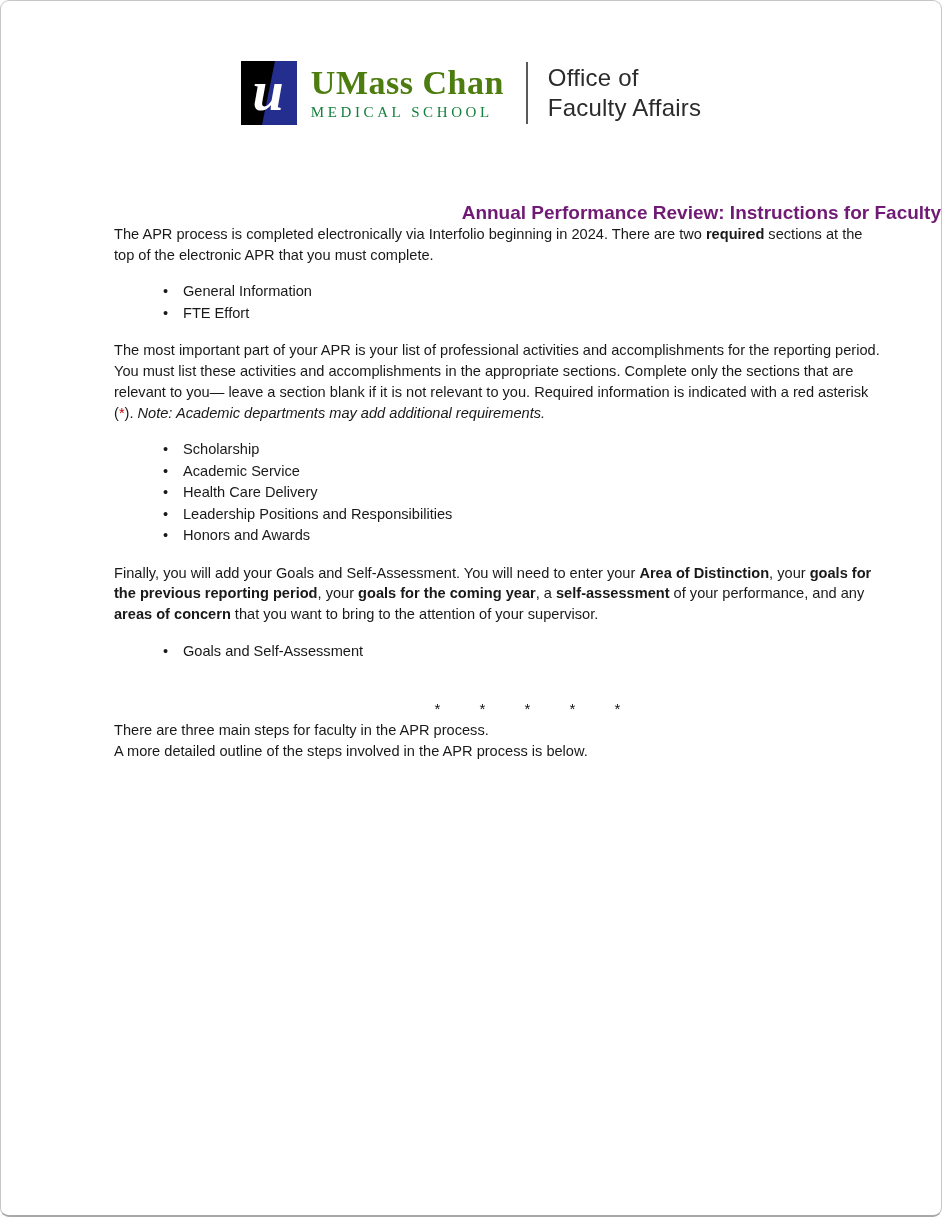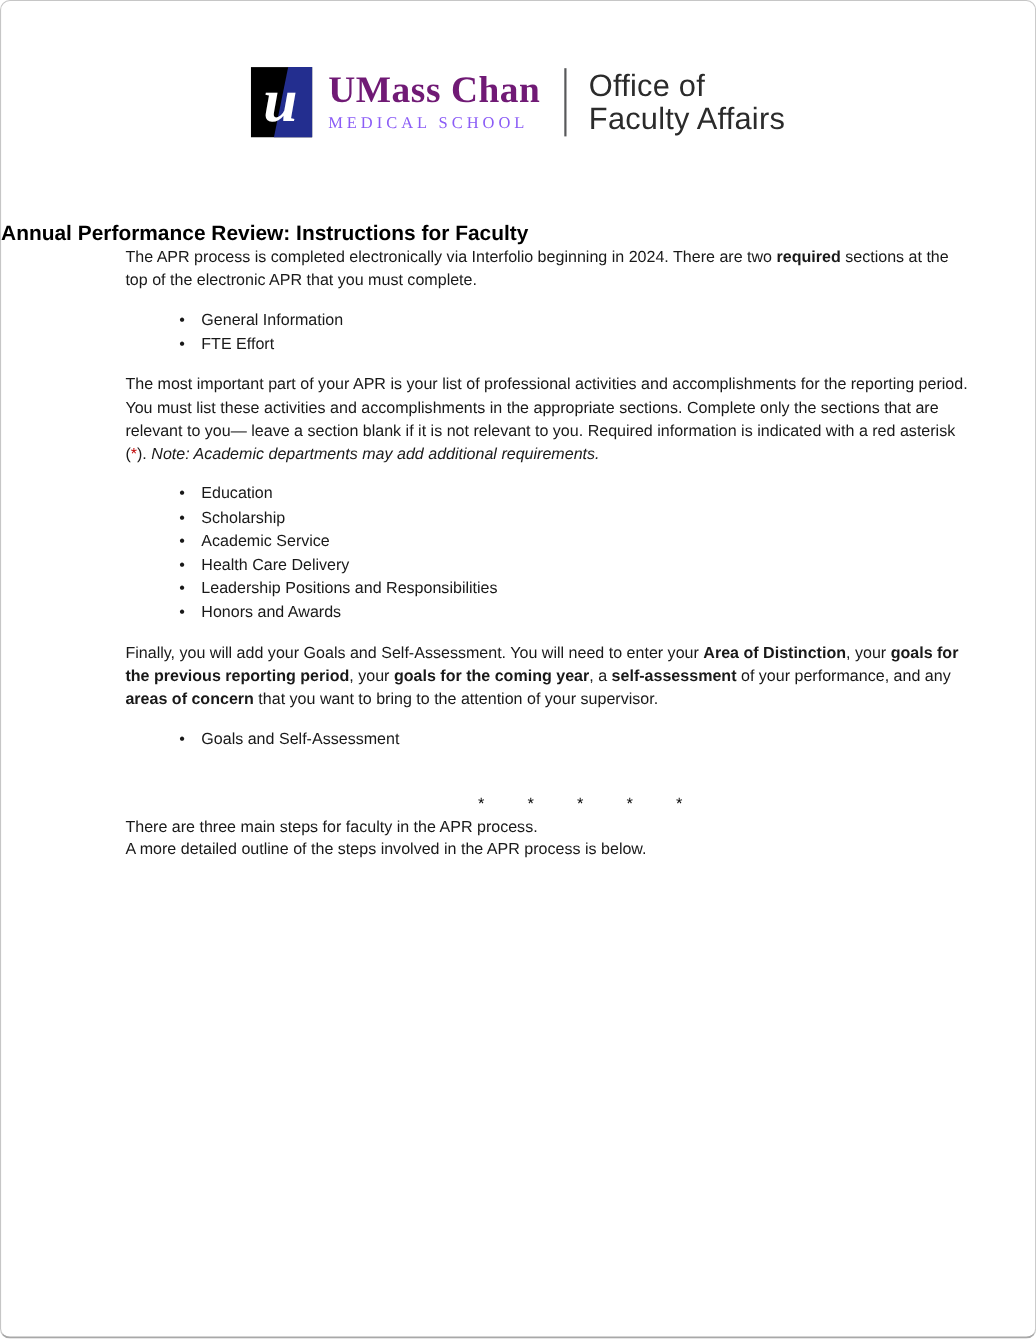--- a/index.html
+++ b/index.html
@@ -39,53 +39,53 @@
   }
   .wordmark {
     margin-left: 14px;
     text-align: left;
   }
   .wordmark-primary {
     font-family: "Liberation Serif", serif;
     font-weight: 700;
     font-size: 34px;
     line-height: 34px;
-    color: #701a75;
+    color: #4d7c0f;
     letter-spacing: 0.5px;
   }
   .wordmark-secondary {
     font-family: "Liberation Serif", serif;
     font-weight: 400;
     font-size: 15px;
     line-height: 18px;
     letter-spacing: 3.6px;
-    color: #8b5cf6;
+    color: #15803d;
     margin-top: 3px;
   }
   .header-divider {
     width: 2px;
     height: 62px;
     background: #58595b;
     margin: 0 20px 0 22px;
   }
   .office-name {
-    font-size: 28px;
+    font-size: 24px;
     line-height: 30px;
     font-weight: 400;
     color: #2b2b2b;
     letter-spacing: 0.2px;
   }
 
   
   .doc-title {
     margin-top: 77px;
-    text-align: left;
+    text-align: right;
     font-weight: 700;
     font-size: 19px;
-    color: #000000;
+    color: #701a75;
   }
 
   
   .content {
     padding: 0 56px 0 113px;
     font-size: 14.6px;
     line-height: 20.7px;
     color: #191919;
   }
   .content p { margin: 0; }
@@ -161,21 +161,20 @@
     <p class="p-intro"><span>The APR process is completed electronically via Interfolio beginning in 2024. There are two </span><span style="font-weight: 700;">required</span><span> sections at the top of the electronic APR that you must complete.</span></p>
 
     <ul class="doc-list list-required">
       <li>General Information</li>
       <li>FTE Effort</li>
     </ul>
 
     <p class="p-activities"><span>The most important part of your APR is your list of professional activities and accomplishments for the reporting period. You must list these activities and accomplishments in the appropriate sections. Complete only the sections that are relevant to you— leave a section blank if it is not relevant to you. Required information is indicated with a red asterisk (</span><span style="color: rgb(192, 0, 0);">*</span><span>). </span><span style="font-style: italic;">Note: Academic departments may add additional requirements.</span></p>
 
     <ul class="doc-list list-activities">
-      <li>Education</li>
       <li>Scholarship</li>
       <li>Academic Service</li>
       <li>Health Care Delivery</li>
       <li>Leadership Positions and Responsibilities</li>
       <li>Honors and Awards</li>
     </ul>
 
     <p class="p-goals"><span>Finally, you will add your Goals and Self-Assessment. You will need to enter your </span><span style="font-weight: 700;">Area of Distinction</span><span>, your </span><span style="font-weight: 700;">goals for the previous reporting period</span><span>, your </span><span style="font-weight: 700;">goals for the coming year</span><span>, a </span><span style="font-weight: 700;">self-assessment</span><span> of your performance, and any </span><span style="font-weight: 700;">areas of concern</span><span> that you want to bring to the attention of your supervisor.</span></p>
 
     <ul class="doc-list list-goals">

